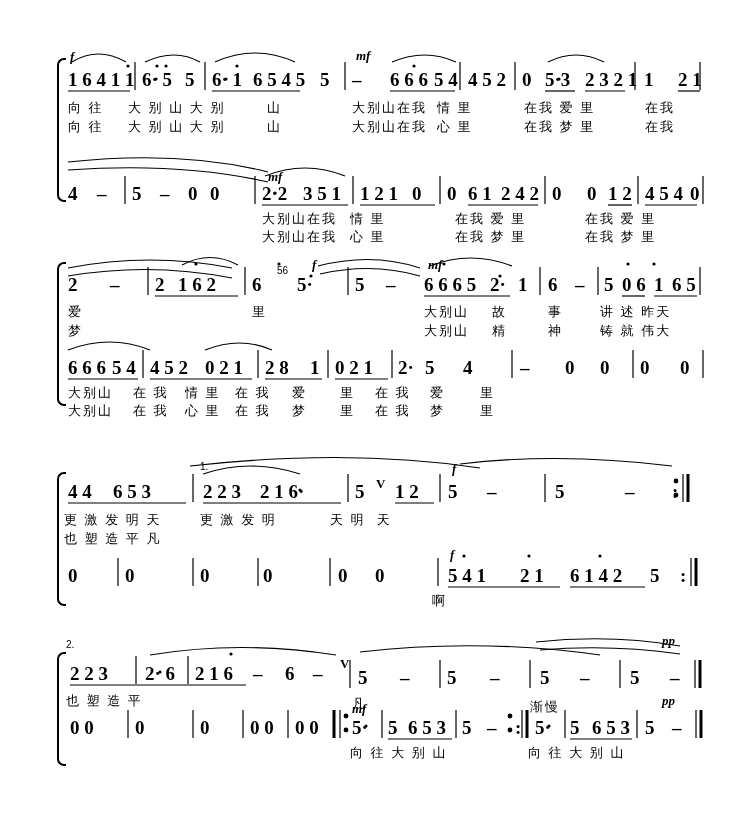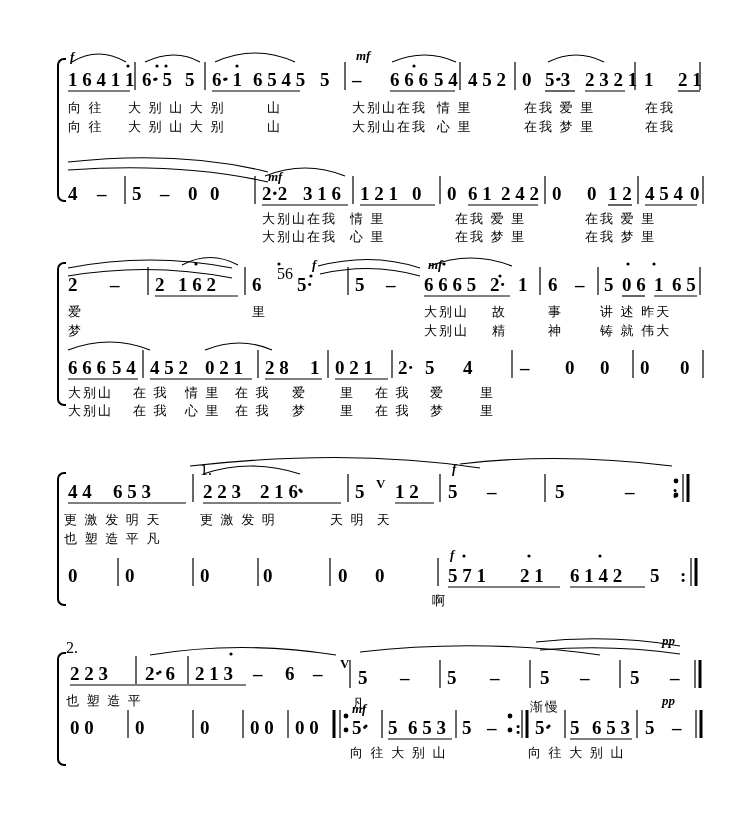--- a/index.html
+++ b/index.html
@@ -40,22 +40,22 @@
     font-size: 13px;
     letter-spacing: 2px;
   }
   .dyn {
     font-family: "Liberation Serif", serif;
     font-style: italic;
     font-weight: bold;
     font-size: 13px;
   }
   .tiny {
-    font-family: Liberation Serif, serif;
-    font-size: 16px;
+    font-family: Liberation Sans, sans-serif;
+    font-size: 10px;
   }
   .brace {
     position: absolute;
     border-left: 2px solid #000;
     border-top: 2px solid #000;
     border-bottom: 2px solid #000;
     border-top-left-radius: 7px;
     border-bottom-left-radius: 7px;
     width: 7px;
   }
@@ -110,21 +110,21 @@
   <div class="tk lyr" style="left:645px; top:120px;">在我</div>
 
   <div class="tk dyn" style="left:268px; top:170px;">mf</div>
   <div class="tk note" style="left:68px; top:184px;">4</div>
   <div class="tk note" style="left:97px; top:184px;">–</div>
   <div class="tk note" style="left:132px; top:184px;">5</div>
   <div class="tk note" style="left:160px; top:184px;">–</div>
   <div class="tk note" style="left:188px; top:184px;">0</div>
   <div class="tk note" style="left:210px; top:184px;">0</div>
   <div class="tk note" style="left:262px; top:184px;">2·2</div>
-  <div class="tk note" style="left:303px; top:184px;">3 1 6</div>
+  <div class="tk note" style="left:303px; top:184px;">3 5 1</div>
   <div class="tk note" style="left:360px; top:184px;">1 2 1</div>
   <div class="tk note" style="left:412px; top:184px;">0</div>
   <div class="tk note" style="left:447px; top:184px;">0</div>
   <div class="tk note" style="left:468px; top:184px;">6 1</div>
   <div class="tk note" style="left:501px; top:184px;">2 4 2</div>
   <div class="tk note" style="left:552px; top:184px;">0</div>
   <div class="tk note" style="left:587px; top:184px;">0</div>
   <div class="tk note" style="left:608px; top:184px;">1 2</div>
   <div class="tk note" style="left:645px; top:184px;">4 5 4</div>
   <div class="tk note" style="left:690px; top:184px;">0</div>
@@ -232,34 +232,34 @@
   <div class="tk lyr" style="left:200px; top:513px;">更 激 发 明</div>
   <div class="tk lyr" style="left:330px; top:513px;">天 明  天</div>
   <div class="tk lyr" style="left:64px; top:532px;">也 塑 造 平 凡</div>
 
   <div class="tk note" style="left:68px; top:566px;">0</div>
   <div class="tk note" style="left:125px; top:566px;">0</div>
   <div class="tk note" style="left:200px; top:566px;">0</div>
   <div class="tk note" style="left:263px; top:566px;">0</div>
   <div class="tk note" style="left:338px; top:566px;">0</div>
   <div class="tk note" style="left:375px; top:566px;">0</div>
-  <div class="tk note" style="left:448px; top:566px;">5 7 1</div>
+  <div class="tk note" style="left:448px; top:566px;">5 4 1</div>
   <div class="tk note" style="left:520px; top:566px;">2 1</div>
   <div class="tk note" style="left:570px; top:566px;">6 1 4 2</div>
   <div class="tk note" style="left:650px; top:566px;">5</div>
   <div class="tk note" style="left:680px; top:566px;">:</div>
   <div class="tk dyn" style="left:450px; top:548px;">f</div>
   <div class="tk lyr" style="left:432px; top:594px;">啊</div>
 
   <div class="brace" style="left:57px; top:652px; height:110px;"></div>
   <div class="tk tiny" style="left:66px; top:640px;">2.</div>
 
   <div class="tk note" style="left:70px; top:664px;">2 2 3</div>
   <div class="tk note" style="left:145px; top:664px;">2· 6</div>
-  <div class="tk note" style="left:195px; top:664px;">2 1 3</div>
+  <div class="tk note" style="left:195px; top:664px;">2 1 6</div>
   <div class="tk note" style="left:253px; top:664px;">–</div>
   <div class="tk note" style="left:285px; top:664px;">6</div>
   <div class="tk note" style="left:313px; top:664px;">–</div>
   <div class="tk note" style="left:340px; top:657px; font-size:13px;">V</div>
   <div class="tk note" style="left:358px; top:668px;">5</div>
   <div class="tk note" style="left:400px; top:668px;">–</div>
   <div class="tk note" style="left:447px; top:668px;">5</div>
   <div class="tk note" style="left:490px; top:668px;">–</div>
   <div class="tk note" style="left:540px; top:668px;">5</div>
   <div class="tk note" style="left:580px; top:668px;">–</div>

